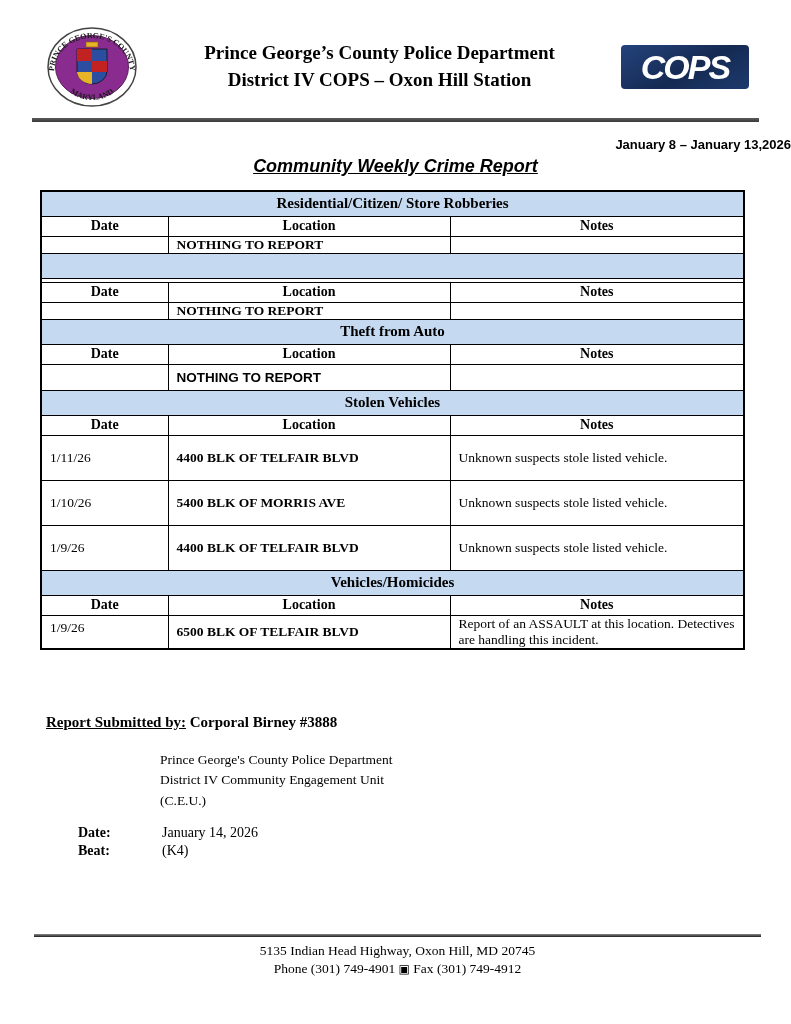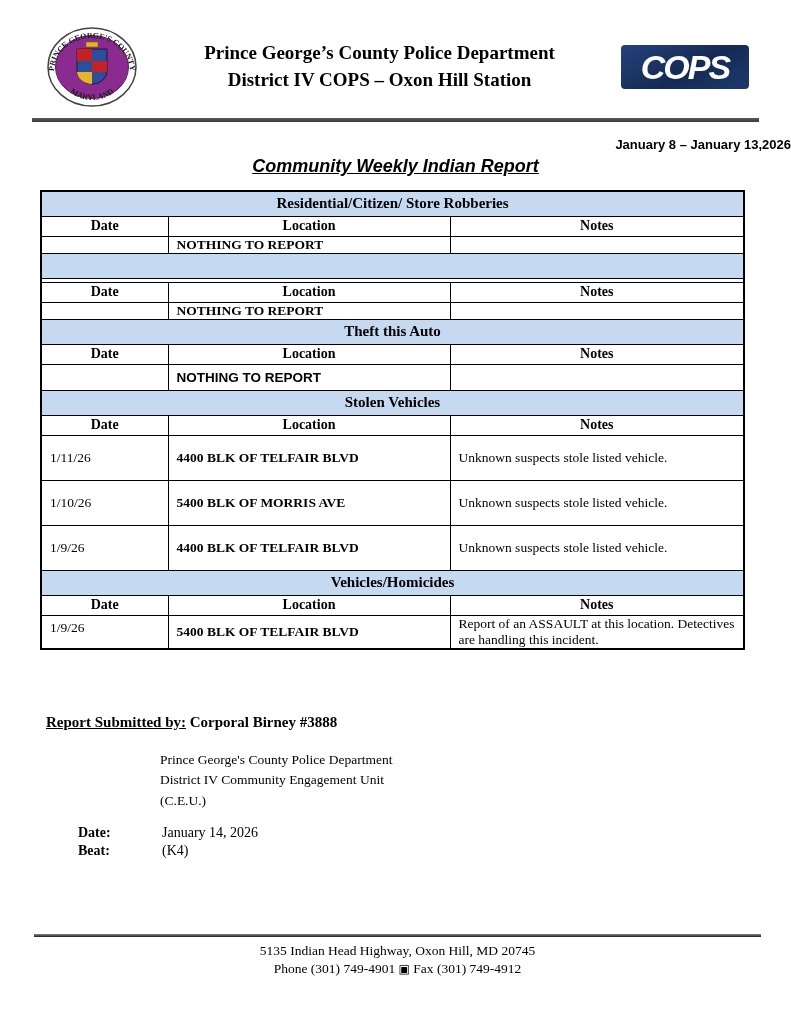--- a/index.html
+++ b/index.html
@@ -87,21 +87,21 @@
       <div>District IV COPS – Oxon Hill Station</div>
     </div>
     <div class="cops-logo">
       <span class="cops-text">COPS</span>
       <span class="cops-star">★</span>
     </div>
   </div>
   <div class="rule-top"></div>
 
   <div class="date-range">January 8 – January 13,2026</div>
-  <div class="crime-title">Community Weekly Indian Report</div>
+  <div class="crime-title">Community Weekly Crime Report</div>
 
   <table class="crime">
     <colgroup>
         <col style="width:127px">
         <col style="width:282px">
         <col style="width:294px">
       </colgroup>
 
     <tbody>
         <tr class="sec">
@@ -129,21 +129,21 @@
       <td>Location</td>
       <td>Notes</td>
     </tr>
     <tr class="ntr-row">
       <td></td>
       <td class="ntr">NOTHING TO REPORT</td>
       <td></td>
     </tr>
 
     <tr class="sec">
-      <td colspan="3">Theft this Auto</td>
+      <td colspan="3">Theft from Auto</td>
     </tr>
     <tr class="colhdr">
       <td>Date</td>
       <td>Location</td>
       <td>Notes</td>
     </tr>
     <tr class="ntr-row-tall">
       <td></td>
       <td class="ntr ntr-sans">NOTHING TO REPORT</td>
       <td></td>
@@ -176,21 +176,21 @@
     <tr class="sec">
       <td colspan="3">Vehicles/Homicides</td>
     </tr>
     <tr class="colhdr">
       <td>Date</td>
       <td>Location</td>
       <td>Notes</td>
     </tr>
     <tr class="datarow-med">
       <td style="vertical-align:top; padding-top:4px;">1/9/26</td>
-      <td class="loc">5400 BLK OF TELFAIR BLVD</td>
+      <td class="loc">6500 BLK OF TELFAIR BLVD</td>
       <td>Report of an ASSAULT at this location. Detectives are handling this incident.</td>
     </tr>
   </tbody>
     </table>
 
   <div class="submit">
     <span class="submit-label">Report Submitted by:</span>
     <span class="submit-name">Corporal Birney #3888</span>
   </div>
   <div class="org">

